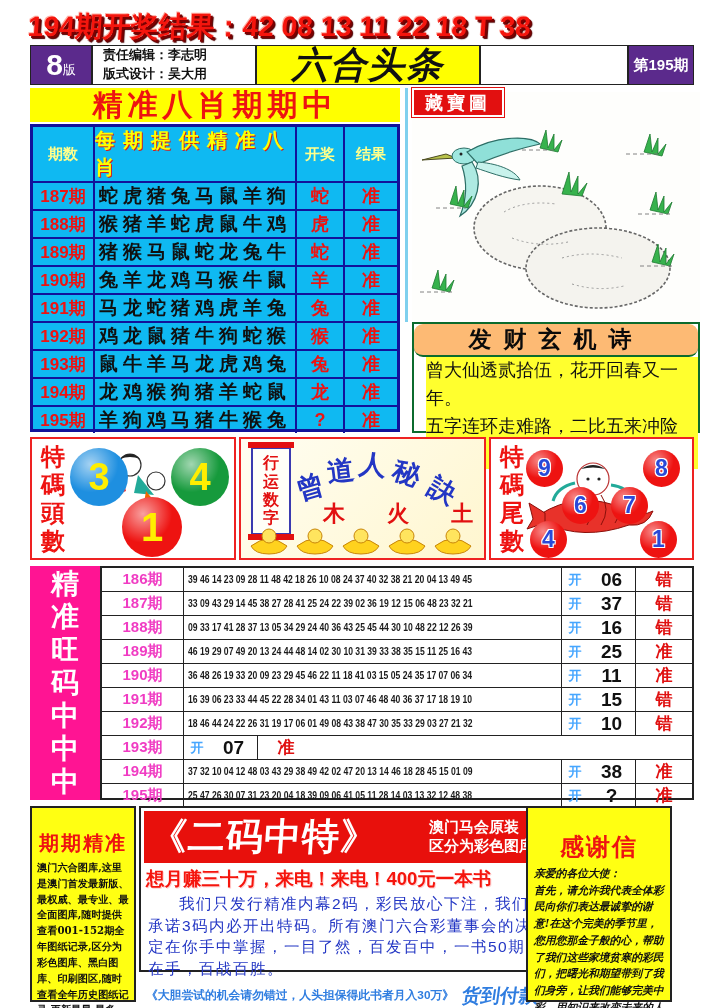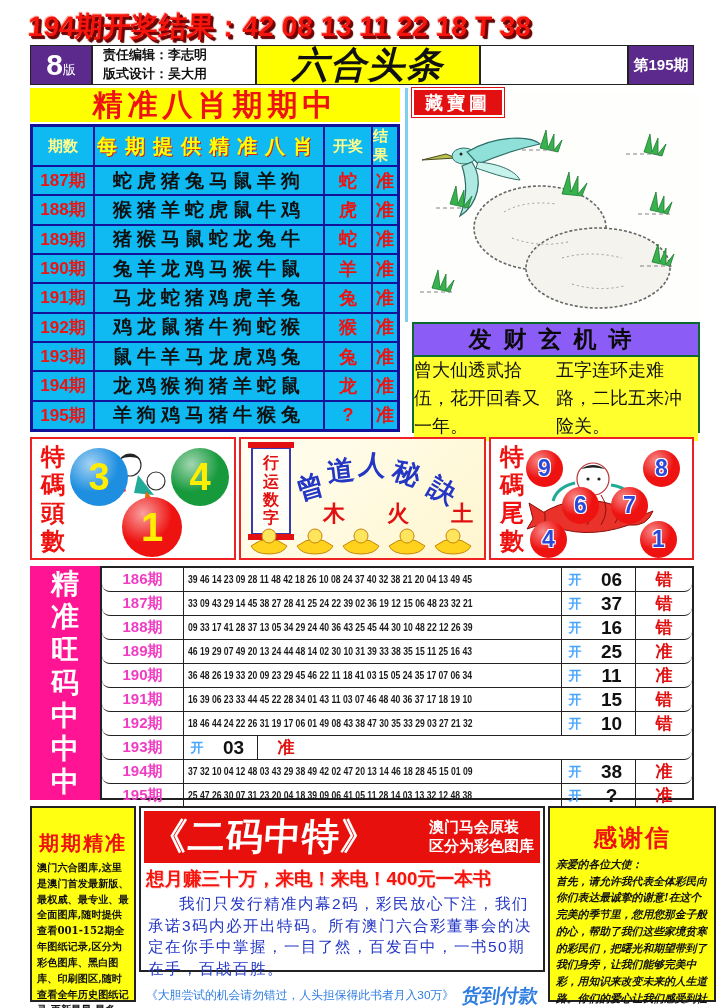--- a/index.html
+++ b/index.html
@@ -31,41 +31,41 @@
     letter-spacing:5px;}
   .bz-table{position:absolute;left:30px;top:124px;width:370px;height:308px;background:#0fb9f2;
     border:3px solid #12129a;box-sizing:border-box;display:flex;flex-direction:column;}
   .bz-row{flex:1;display:flex;border-bottom:2px solid #12129a;}
   .bz-row:last-child{border-bottom:none;}
   .bz-c{display:flex;align-items:center;justify-content:center;border-right:2px solid #12129a;box-sizing:border-box;}
   .bz-c:last-child{border-right:none;}
   .bz-per{width:62px;color:#ee1311;font-weight:bold;font-size:17px;}
   .bz-ani{flex:1;color:#101010;font-weight:900;font-size:19px;letter-spacing:5px;}
   .bz-open{width:48px;color:#ee1311;font-weight:900;font-size:18px;}
-  .bz-res{width:24px;color:#ee1311;font-weight:900;font-size:18px;}
+  .bz-res{width:52px;color:#ee1311;font-weight:900;font-size:18px;}
   .bz-head .bz-per{color:#ffff8c;font-size:15px;font-weight:bold;}
   .bz-head .bz-ani{color:#ffff00;font-size:20px;font-weight:900;letter-spacing:8px;text-shadow:1px 1px 0 #d02020;}
   .bz-head .bz-open,.bz-head .bz-res{color:#ffff8c;font-size:15px;font-weight:bold;}
 
   
   .v-divider{position:absolute;left:405px;top:88px;width:3px;height:234px;background:#7fd0ee;}
 
   
   .treasure-label{position:absolute;left:412px;top:88px;width:92px;height:29px;background:#e21010;
     border:2px solid #fff;outline:1px solid #e21010;box-sizing:border-box;display:flex;align-items:center;
     justify-content:center;color:#fff;font-weight:900;font-size:18px;letter-spacing:4px;}
   .treasure-art{position:absolute;left:412px;top:92px;width:288px;height:228px;}
 
   
   .poem-box{position:absolute;left:412px;top:322px;width:288px;height:111px;border:2px solid #0b6b2e;
     box-sizing:border-box;display:flex;flex-direction:column;}
-  .poem-title{height:34px;background:#8b5cf6;border-bottom:2px solid #0b6b2e;display:flex;align-items:center;
-    justify-content:center;font-size:23px;font-weight:900;color:#0a0a0a;letter-spacing:12px;}
-  .poem-body{flex:1;background:#ffff2e;display:flex;flex-direction:row;align-items:center;justify-content:center;
-    font-size:18px;color:#111;font-weight:500;line-height:1.55;}
+  .poem-title{height:34px;background:#fdba74;border-bottom:2px solid #0b6b2e;display:flex;align-items:center;
+    justify-content:center;font-size:23px;font-weight:900;color:#0a0a0a;letter-spacing:12px;border-radius:9px;}
+  .poem-body{flex:1;background:#ffff2e;display:flex;flex-direction:column;align-items:center;justify-content:center;
+    font-size:18px;color:#111;font-weight:500;line-height:1.55;margin-left:12px;}
 
   
   .mid-box{position:absolute;top:437px;height:123px;border:2px solid #ee2222;box-sizing:border-box;background:#fff;}
   #head-box{left:30px;width:206px;}
   #luck-box{left:239px;width:247px;background:linear-gradient(135deg,#fffef2,#fff6cf);}
   #tail-box{left:489px;width:205px;}
   .v-label{position:absolute;left:6px;top:4px;width:30px;color:#ee1311;font-weight:900;font-size:24px;line-height:1.17;text-align:center;}
   .vchar{display:block;}
   .ball{position:absolute;border-radius:50%;text-align:center;font-weight:900;}
   .head-ball{color:#ffee00;}
@@ -89,49 +89,49 @@
   .elements-line{position:absolute;left:82px;top:60px;width:120px;color:#e21010;font-size:22px;font-weight:bold;
     letter-spacing:18px;white-space:nowrap;}
   .ingot-art{position:absolute;left:4px;bottom:2px;width:237px;height:34px;}
 
   
   .wm-side{position:absolute;left:30px;top:566px;width:70px;height:234px;background:#ff1493;
     display:flex;flex-direction:column;align-items:center;justify-content:space-between;padding:4px 0;box-sizing:border-box;}
   .wm-side .vchar{color:#fff;font-weight:900;font-size:28px;line-height:1;}
   .wm-table{position:absolute;left:100px;top:566px;width:594px;height:234px;border:2px solid #222;
     box-sizing:border-box;display:flex;flex-direction:column;background:#fff;}
-  .wm-row{flex:1;display:flex;border-bottom:1px solid #222;align-items:stretch;border-radius:8px;}
+  .wm-row{flex:1;display:flex;border-bottom:1px solid #222;align-items:stretch;}
   .wm-row:last-child{border-bottom:none;}
   .wm-c{display:flex;align-items:center;box-sizing:border-box;}
   .wm-per{width:82px;justify-content:center;color:#f03cc3;font-size:15px;font-weight:bold;border-right:1px solid #222;}
   .wm-nums{flex:1;padding-left:4px;font-size:10px;font-weight:bold;color:#1a1a1a;white-space:nowrap;
     overflow:hidden;border-right:1px solid #222;align-items:center;}
   .wm-nums span{display:inline-block;transform:scaleX(.86);transform-origin:left center;}
   .wm-open{width:26px;justify-content:center;color:#46a6ff;font-size:13px;font-weight:bold;}
   .wm-special{width:48px;justify-content:center;color:#111;font-size:19px;font-weight:bold;border-right:1px solid #222;}
   .wm-res{width:56px;justify-content:center;color:#e01111;font-size:17px;font-weight:900;}
 
   
   .bottom-box{position:absolute;top:806px;height:166px;border:2px solid #222;box-sizing:border-box;background:#ffff12;}
   #bl-box{left:30px;width:106px;height:196px;padding:20px 5px;}
-  #br-box{left:548px;width:168px;height:196px;padding:12px 6px;}
+  #br-box{left:526px;width:146px;height:196px;padding:21px 6px;}
   .bb-title{text-align:center;color:#ee1311;font-weight:900;font-size:20px;letter-spacing:2px;margin:2px 0 3px;}
   .bb-body{font-size:10.2px;line-height:1.55;color:#101010;font-weight:bold;font-family:"DejaVu Serif",serif;}
   #br-box .bb-title{font-size:24px;}
   #br-box .bb-body{font-style:italic;font-size:10.8px;}
 
   #promo-box{left:139px;width:406px;height:166px;background:#fff;padding:3px;}
   .promo-banner{height:52px;background:#e8100c;display:flex;align-items:center;padding:0 6px;box-sizing:border-box;}
   .promo-title{color:#fff;font-size:37px;font-weight:900;white-space:nowrap;transform:skewX(-4deg);letter-spacing:1px;}
   .promo-side{margin-left:auto;color:#fff;font-size:15px;font-weight:bold;line-height:1.25;white-space:nowrap;}
   .promo-hotline{color:#f5150d;font-size:18.5px;font-weight:900;margin:3px 2px 2px;white-space:nowrap;
     text-shadow:1px 1px 0 #ffd0d0;}
   .promo-body{color:#2336c4;font-size:15.5px;line-height:1.4;letter-spacing:1.5px;margin:0 4px;text-indent:2em;font-weight:500;}
   .promo-note-row{display:flex;align-items:center;margin:3px 2px 0;}
-  .promo-note{color:#2f7de0;font-size:11.8px;font-weight:normal;white-space:nowrap;}
+  .promo-note{color:#2f7de0;font-size:11.8px;font-weight:bold;white-space:nowrap;}
   .promo-cod{color:#2f7de0;font-size:19px;font-weight:900;margin-left:8px;transform:skewX(-8deg);white-space:nowrap;}
 </style>
 </head>
 <body>
 
 <div id="page">
 
   <div class="result-banner">194期开奖结果：42 08 13 11 22 18 T 38</div>
 
   <div class="masthead">
@@ -400,21 +400,21 @@
     <div class="wm-c wm-nums">
           <span>18 46 44 24 22 26 31 19 17 06 01 49 08 43 38 47 30 35 33 29 03 27 21 32</span>
         </div>
     <div class="wm-c wm-open">开</div>
     <div class="wm-c wm-special">10</div>
     <div class="wm-c wm-res">错</div>
   </div>
       <div class="wm-row">
     <div class="wm-c wm-per">193期</div>
     <div class="wm-c wm-open">开</div>
-    <div class="wm-c wm-special">03</div>
+    <div class="wm-c wm-special">07</div>
     <div class="wm-c wm-res">准</div>
   </div>
       <div class="wm-row">
     <div class="wm-c wm-per">194期</div>
     <div class="wm-c wm-nums">
           <span>37 32 10 04 12 48 03 43 29 38 49 42 02 47 20 13 14 46 18 28 45 15 01 09</span>
         </div>
     <div class="wm-c wm-open">开</div>
     <div class="wm-c wm-special">38</div>
     <div class="wm-c wm-res">准</div>

